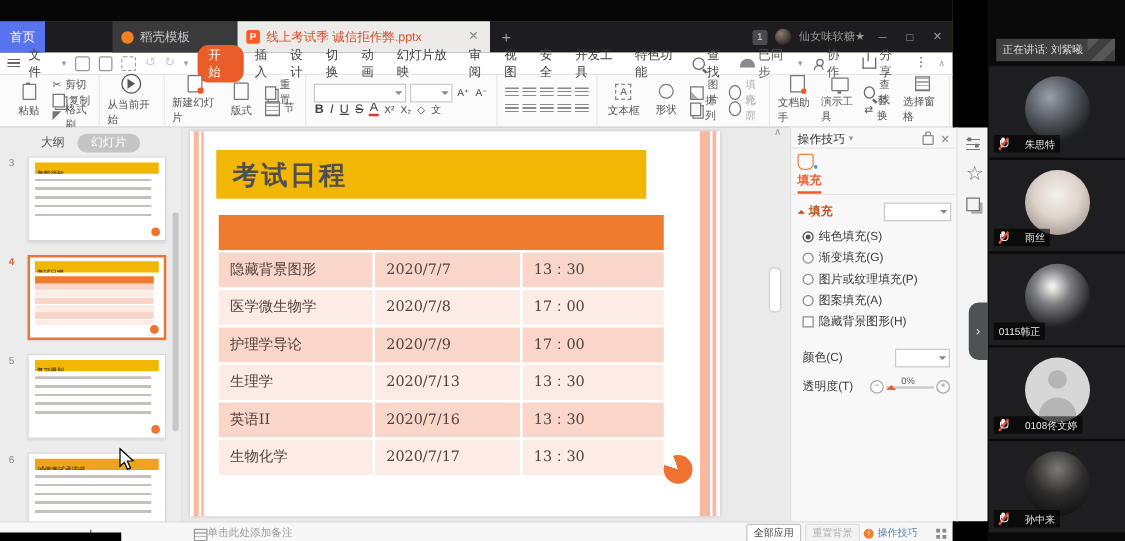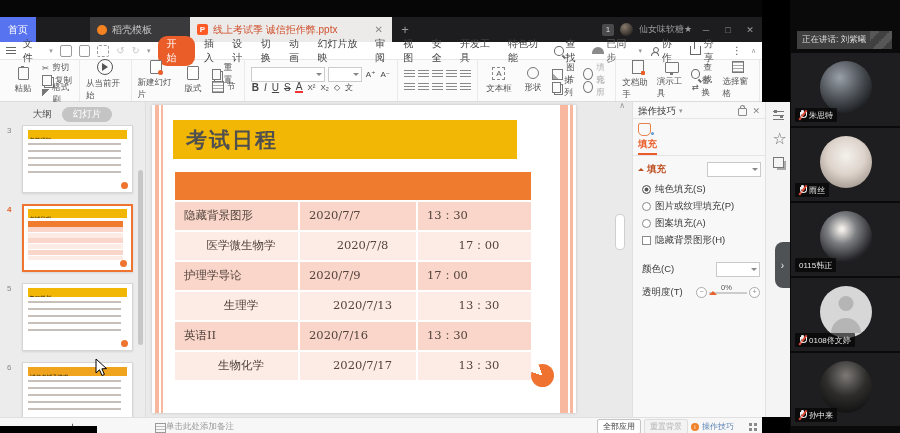--- a/index.html
+++ b/index.html
@@ -109,21 +109,21 @@
   .s-title span{display:block;font-family:"DejaVu Serif","Liberation Serif",serif;font-weight:bold;
     font-size:21px;line-height:39px;color:#4f4f4f;padding-left:13px;letter-spacing:2px;}
   .s-table{position:absolute;left:23px;top:67px;width:356px;font-family:"DejaVu Serif","Liberation Serif",serif;}
   .s-thr{display:flex;background:var(--th);height:28px;}
   .s-cell{box-sizing:border-box;padding-left:9px;overflow:hidden;white-space:nowrap;}
   .c0{width:123px;}.c1{width:118px;}.c2{flex:1;}
   .s-th{color:#fff;font-weight:bold;font-size:12.5px;line-height:28px;margin-top:33px;}
   .s-th + .s-th,.s-td + .s-td{border-left:2px solid #fff;}
   .s-tr{display:flex;height:28px;border-top:2px solid #fff;}
   .s-tr.odd{background:var(--rowOdd);}
-  .s-tr.even{background:var(--rowEven);text-align:center;}
+  .s-tr.even{background:var(--rowEven);}
   .s-td{font-size:11.5px;color:#52433c;line-height:26px;}
   .pacman{position:absolute;left:379px;top:259px;width:23px;height:23px;border-radius:50%;
     background:conic-gradient(from 288deg,#fff 0 52deg,#ef7230 52deg 360deg);}
   .cv-scroll{position:absolute;right:7px;top:112px;width:8px;height:34px;background:#fff;border:1px solid #cfcfcf;border-radius:4px;}
   .cv-caret{position:absolute;right:7px;top:-1px;font-size:8px;color:#999;}
   
   .props{position:absolute;left:632px;top:0;width:133px;height:315px;background:#f8f8f8;border-left:1px solid #e0e0e0;font-size:9.5px;color:#3a3a3a;}
   .pp-head{height:14px;display:flex;align-items:center;padding:2px 4px 0 5px;gap:3px;border-bottom:1px solid #e5e5e5;}
   .pp-title{font-size:9.5px;color:#333;}
   .pp-sp{flex:1;}
@@ -182,21 +182,21 @@
   .vtile{position:absolute;left:1px;right:0;height:73px;background:#1e1e20;overflow:hidden;}
   .avatar{position:absolute;left:50%;top:8px;transform:translateX(-50%);width:52px;height:52px;border-radius:50%;overflow:hidden;}
   .av0{background:radial-gradient(circle at 38% 32%,#9aa0a8,#555a60 40%,#1b1d20 78%);}
   .av1{background:radial-gradient(circle at 50% 38%,#f4f1ec,#ddd3cb 45%,#a49a92 82%);}
   .av2{background:radial-gradient(circle at 42% 35%,#efece7 4%,#7d7e82 32%,#202023 72%);}
   .av3{background:#d7d7d7;}
   .av4{background:radial-gradient(circle at 50% 28%,#7d7a76,#2e2d2c 45%,#111 85%);}
   .sil-head{position:absolute;left:50%;top:10px;transform:translateX(-50%);width:15px;height:15px;border-radius:50%;background:#b5b5b5;}
   .sil-body{position:absolute;left:50%;bottom:5px;transform:translateX(-50%);width:30px;height:15px;border-radius:15px 15px 0 0;background:#b5b5b5;}
   .vlabel{position:absolute;left:4px;bottom:4px;background:rgba(0,0,0,.62);color:#e8e8e8;font-size:8px;
-    padding:1.5px 4px;display:flex;align-items:center;gap:3px;border-radius:1px;max-width:90px;white-space:nowrap;}
+    padding:1.5px 4px;display:flex;align-items:center;gap:14px;border-radius:1px;max-width:90px;white-space:nowrap;}
   .mic{width:7px;height:10px;position:relative;flex:none;}
   .mic:before{content:"";position:absolute;left:2.2px;top:0;width:2.6px;height:5px;background:#eee;border-radius:1.3px;}
   .mic:after{content:"";position:absolute;left:.5px;top:2px;width:5px;height:4.5px;border:1px solid #eee;border-top:none;border-radius:0 0 4px 4px;}
   .mic i{position:absolute;left:3px;top:-1px;width:1.5px;height:12px;background:#e04b3a;transform:rotate(38deg);display:block;}
   
   .cursor{position:absolute;left:95px;top:358px;z-index:30;}
 </style>
 </head>
 <body>
 
@@ -528,20 +528,24 @@
           <span class="sec-label">填充</span>
           <span class="dd"></span>
         </div>
         <div>
             <div class="opt-row">
               <span class="radio on"></span>
               <span>纯色填充(S)</span>
             </div>
             <div class="opt-row">
               <span class="radio"></span>
+              <span>渐变填充(G)</span>
+            </div>
+            <div class="opt-row">
+              <span class="radio"></span>
               <span>图片或纹理填充(P)</span>
             </div>
             <div class="opt-row">
               <span class="radio"></span>
               <span>图案填充(A)</span>
             </div>
           </div>
         <div class="opt-row">
           <span class="checkbox"></span>
           <span>隐藏背景图形(H)</span>

